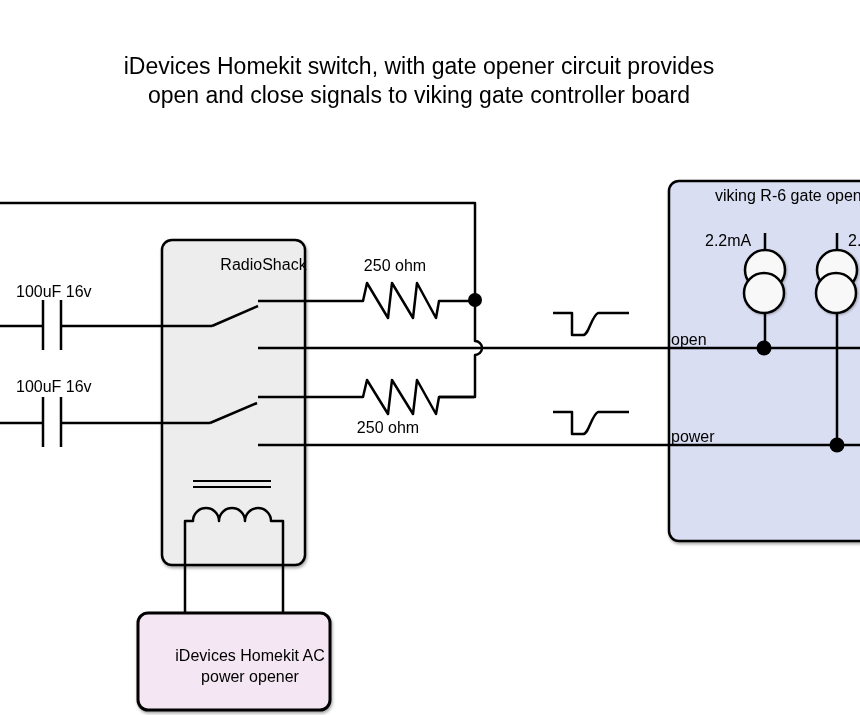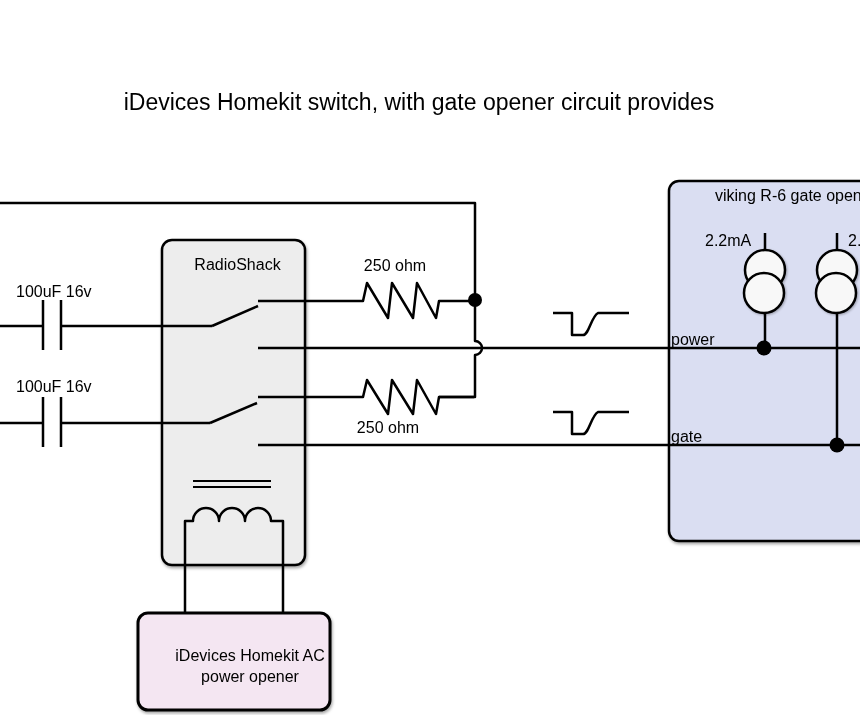--- a/index.html
+++ b/index.html
@@ -25,21 +25,20 @@
   }
   .title {
     position: absolute;
     left: 0;
     top: 52px;
     width: 838px;
     text-align: center;
     font-size: 23px;
     line-height: 29px;
     color: #000;
-    margin-top: 36px;
   }
   .centered { text-align: center; white-space: normal; }
   .box-shadow-rect { filter: drop-shadow(1.5px 2px 1.5px rgba(0,0,0,0.35)); }
   .soft-shadow { filter: drop-shadow(1px 1.5px 1px rgba(0,0,0,0.28)); }
 </style>
 </head>
 <body>
 
 <div class="canvas">
 
@@ -88,42 +87,43 @@
 
     <g fill="#000000">
       <circle cx="475" cy="300" r="7"></circle>
       <circle cx="764" cy="348" r="7.5"></circle>
       <circle cx="837" cy="445" r="7.5"></circle>
     </g>
   </svg>
 
   <div class="title">
     <div>iDevices Homekit switch, with gate opener circuit provides</div>
+    <div>open and close signals to viking gate controller board</div>
   </div>
 
   <div class="lbl" style="left:16px; top:282px;">100uF 16v</div>
 
   <div class="lbl" style="left:16px; top:377px;">100uF 16v</div>
 
-  <div class="lbl centered" style="left:152px; top:254px; width:171px; line-height:21px;">
+  <div class="lbl centered" style="left:178px; top:254px; width:171px; line-height:21px;">
     <div>RadioShack</div>
   </div>
 
   <div class="lbl centered" style="left:340px; top:256px; width:110px;">250 ohm</div>
 
   <div class="lbl centered" style="left:333px; top:418px; width:110px;">250 ohm</div>
 
   <div class="lbl" style="left:715px; top:186px;">viking R-6 gate opener</div>
 
   <div class="lbl" style="left:705px; top:231px;">2.2mA</div>
 
   <div class="lbl" style="left:848px; top:231px;">2.2mA</div>
 
-  <div class="lbl" style="left:671px; top:330px;">power</div>
+  <div class="lbl" style="left:671px; top:330px;">open</div>
 
-  <div class="lbl" style="left:671px; top:427px;">gate</div>
+  <div class="lbl" style="left:671px; top:427px;">power</div>
 
   <div class="lbl centered" style="left:138px; top:645px; width:224px; line-height:21px;">
     <div>iDevices Homekit AC</div>
     <div>power opener</div>
   </div>
 
 </div>
 
 </body></html>

